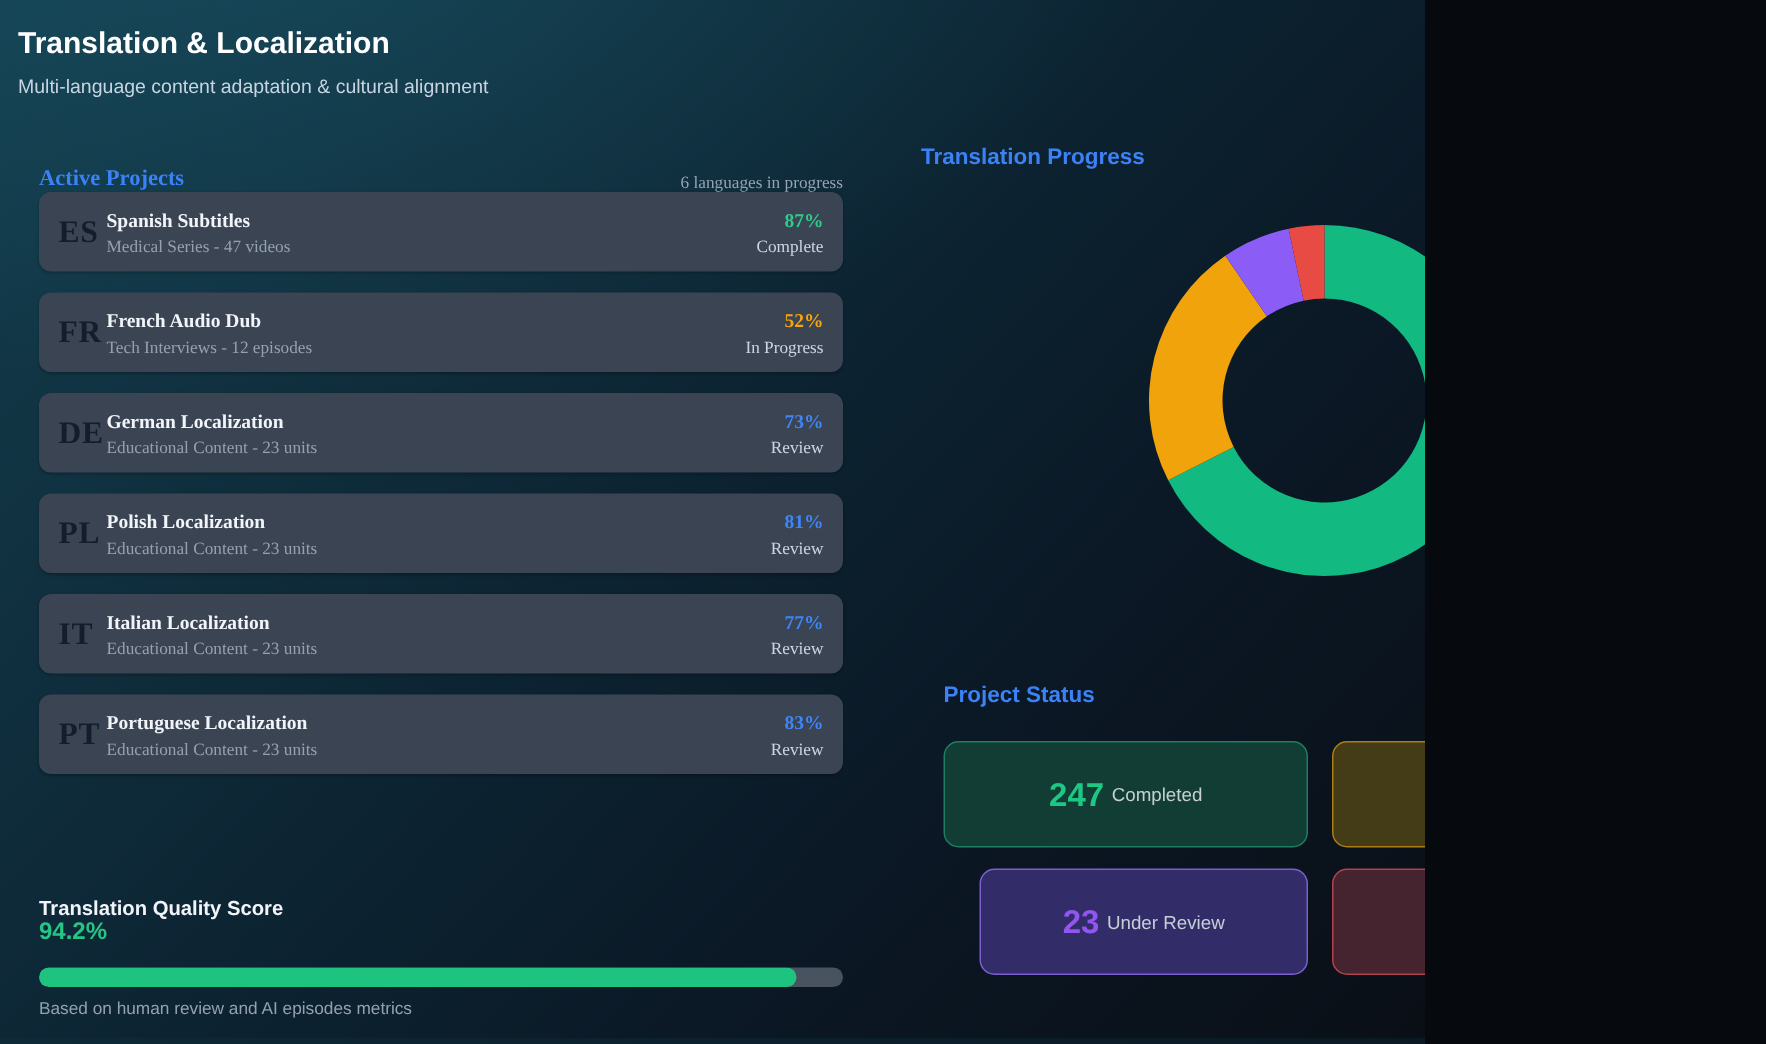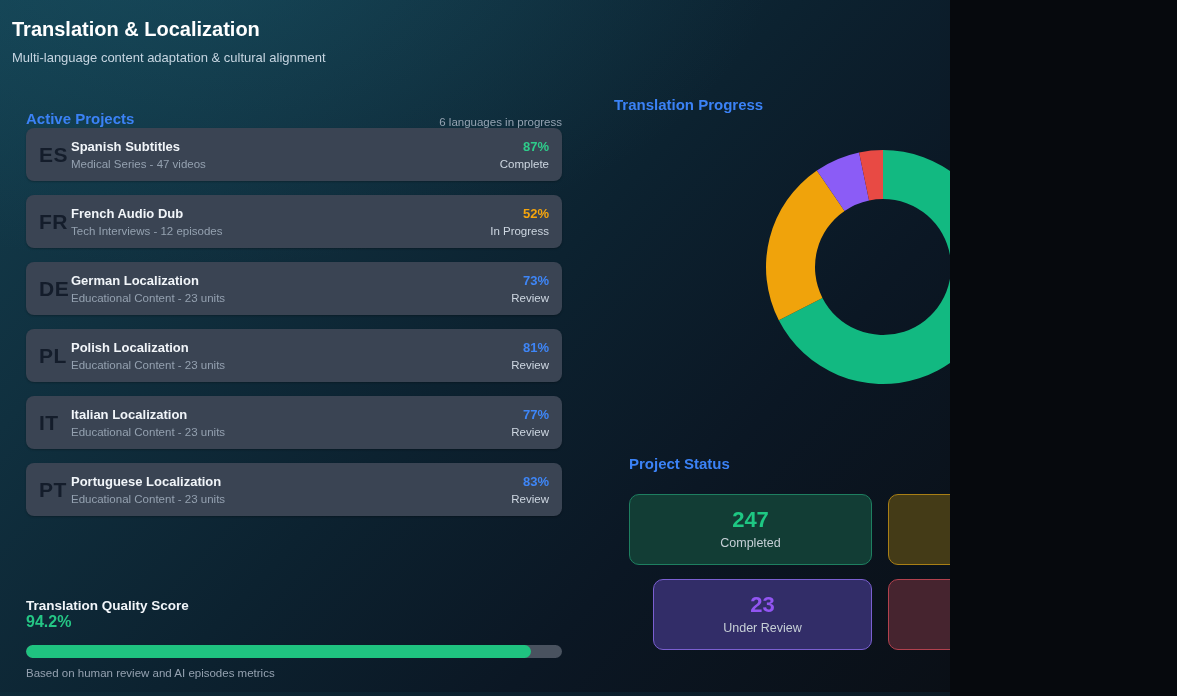--- a/index.html
+++ b/index.html
@@ -15,21 +15,21 @@
     background:linear-gradient(90deg,#0e2d3a,#0c2230);opacity:.55;}
 
   
   .hdr{position:absolute;left:12px;top:16px;}
   .hdr h1{margin:0;font-size:20px;line-height:26px;font-weight:700;color:#ffffff;}
   .hdr p{margin:8px 0 0;font-size:13px;color:#c6d5e1;text-align:right;}
 
   h2.sec{margin:0;font-size:15px;line-height:18px;font-weight:700;color:#3b82f6;}
 
   
-  .projects{position:absolute;left:26px;top:110px;width:536px;}
+  .projects{position:absolute;left:26px;top:110px;width:536px;font-family:Liberation Serif, serif;}
   .sec-head{display:flex;justify-content:space-between;align-items:flex-end;height:18px;}
   .sec-head .summary{font-size:11.5px;color:#95a3b2;}
   .plist{}
   .p-card{height:53px;border-radius:8px;background:#3a4453;display:flex;align-items:center;
     padding:0 13px;margin-bottom:14px;box-shadow:0 1px 2px rgba(0,0,0,0.25);}
   .p-code{width:30px;font-size:21px;font-weight:600;letter-spacing:.5px;color:#141d2b;flex:none;}
   .p-main{margin-left:2px;min-width:0;}
   .p-title{font-size:13px;font-weight:700;color:#f1f5f9;margin-bottom:4px;}
   .p-sub{font-size:11.5px;color:#94a1b0;}
   .p-right{margin-left:auto;text-align:right;}
@@ -45,21 +45,21 @@
   .q-fill{height:100%;border-radius:7px;background:#1fc380;}
   .q-note{margin:9px 0 0;font-size:11.5px;color:#94a1b0;}
 
   
   .chart{position:absolute;left:614px;top:96px;width:522px;}
   #donut{position:absolute;left:763px;top:147px;width:240px;height:240px;}
 
   
   .status{position:absolute;left:629px;top:455px;}
   .grid{margin-top:21px;display:grid;grid-template-columns:243px 245px;column-gap:16px;row-gap:14px;}
-  .s-card{height:71px;border-radius:10px;border:1px solid;display:flex;flex-direction:column;
+  .s-card{height:71px;border-radius:10px;border:1px solid;display:flex;flex-direction:row;
     align-items:center;justify-content:center;gap:5px;}
   .s-value{font-size:22px;font-weight:700;line-height:22px;}
   .s-label{font-size:12.5px;color:#c6cfd6;}
 </style>
 </head>
 <body>
 
 <div class="canvas">
 
   <header class="hdr">

